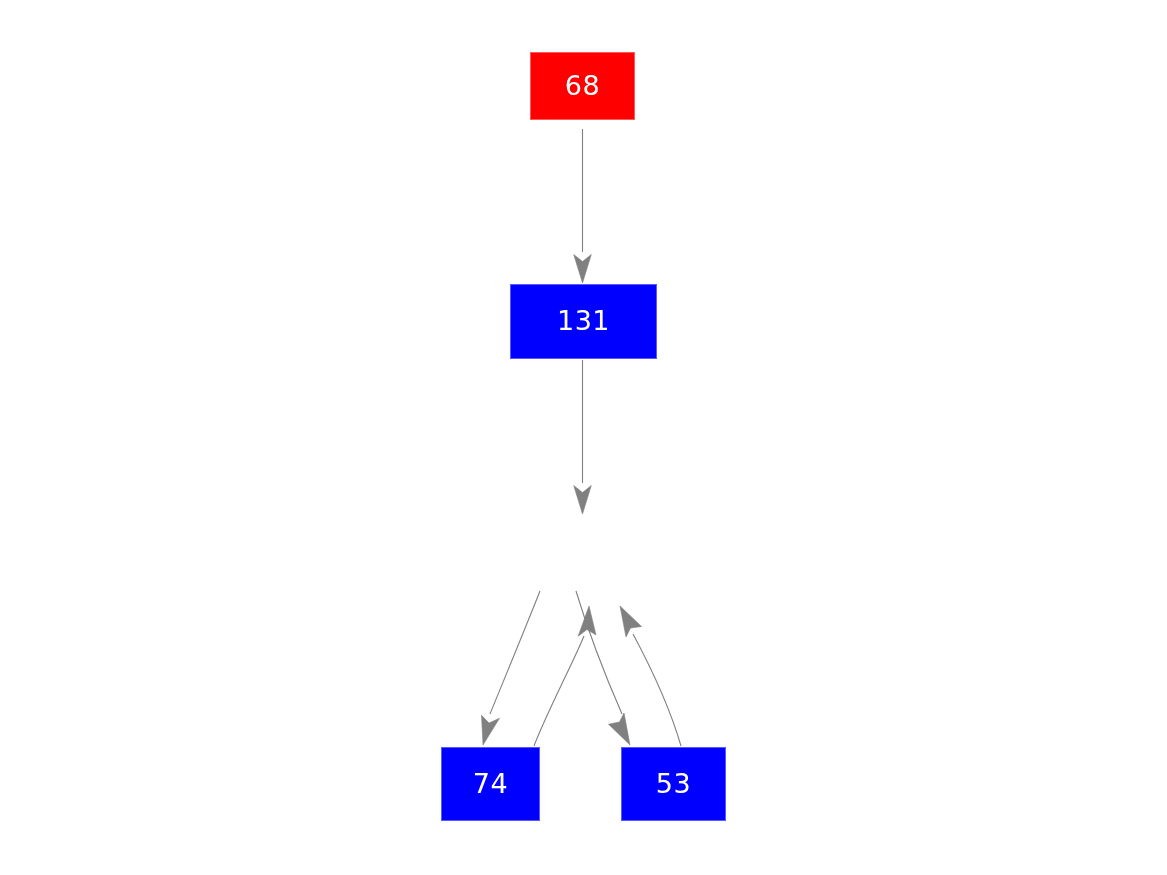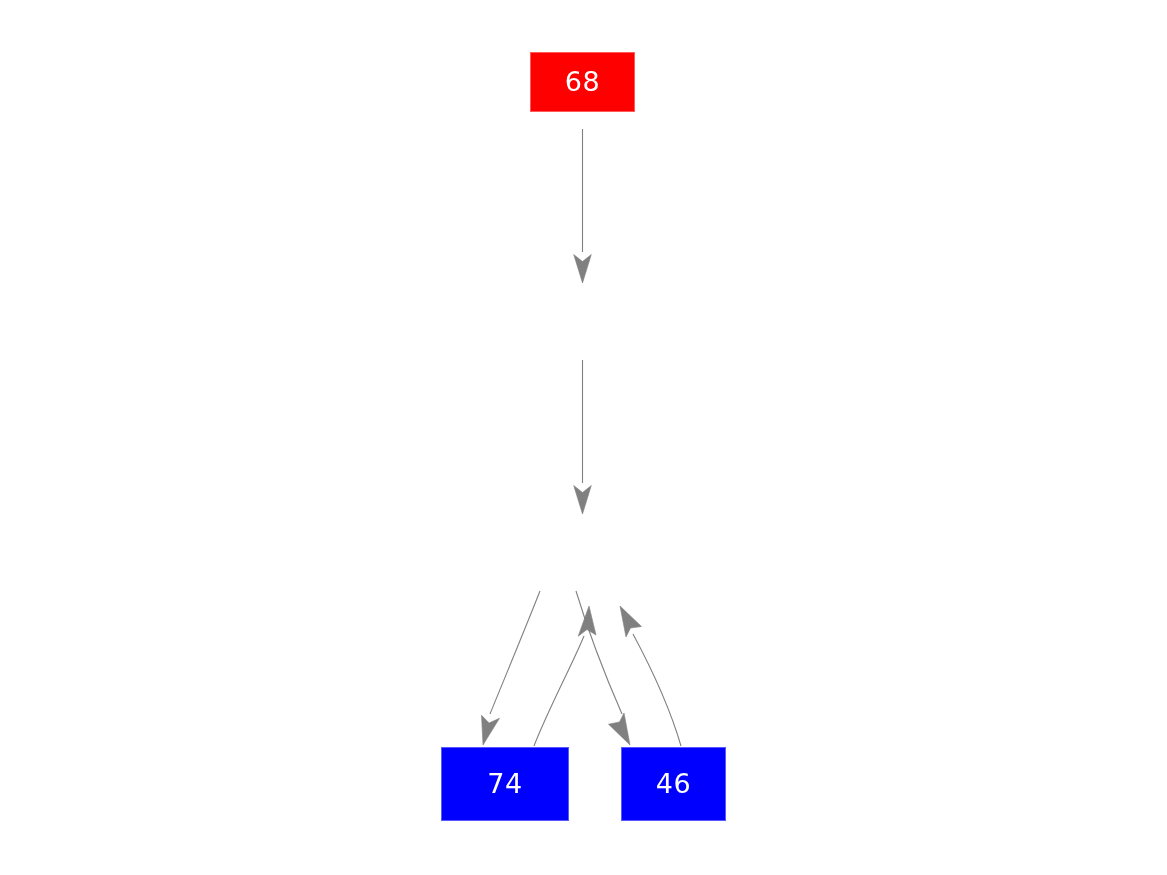--- a/index.html
+++ b/index.html
@@ -85,27 +85,30 @@
       <polygon class="arrow-head" points="630,745 608.5,724.2 619.5,722.0 624.0,713.0"></polygon>
     </g>
 
     <g>
       <path class="edge-path" d="M 681,746 C 670,708 648,662 633,634"></path>
       <polygon class="arrow-head" points="620,606 641.5,626.5 630.5,628.0 626.0,637.0"></polygon>
     </g>
 
   </svg>
 
-  <div class="node" style="left:530px; top:52px; width:105px; height:60px; background:#ff0000;">
+  <div class="node" style="left:530px; top:52px; width:105px; height:68px; background:#ff0000;">
     <span class="node-label">68</span>
   </div>
 
+  <div class="node" style="left:510px; top:284px; width:147px; height:75px; background:#0000ff;">
+    <span class="node-label">131</span>
+  </div>
 
 
-  <div class="node" style="left:441px; top:747px; width:128px; height:74px; background:#0000ff;">
+  <div class="node" style="left:441px; top:747px; width:99px; height:74px; background:#0000ff;">
     <span class="node-label">74</span>
   </div>
 
   <div class="node" style="left:621px; top:747px; width:105px; height:74px; background:#0000ff;">
-    <span class="node-label">46</span>
+    <span class="node-label">53</span>
   </div>
 
 </div>
 
 </body></html>

